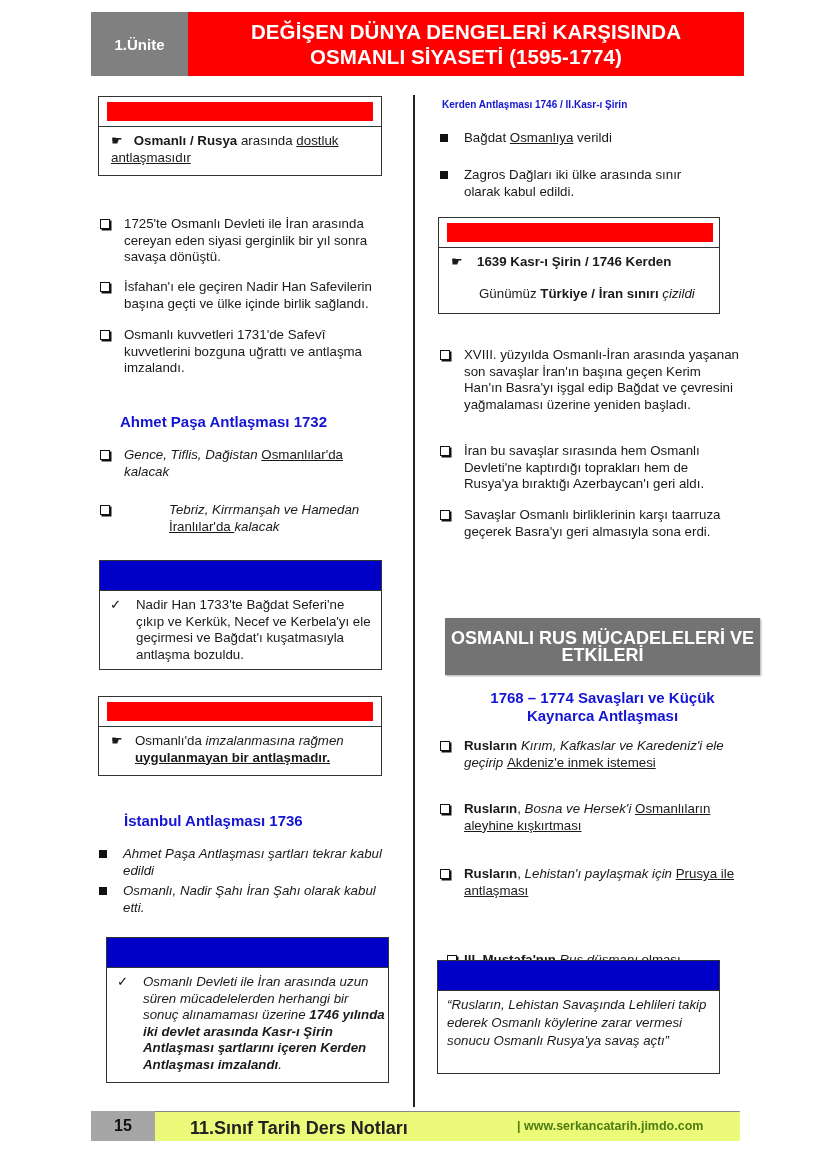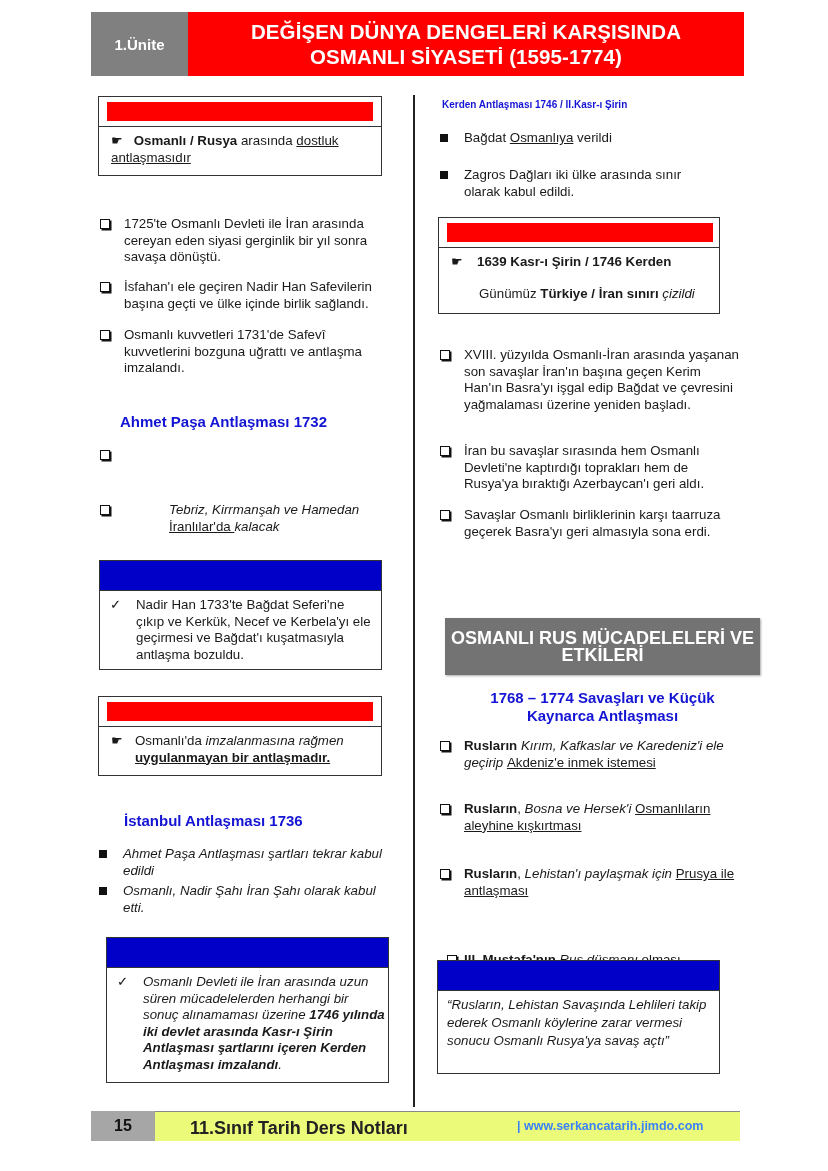--- a/index.html
+++ b/index.html
@@ -31,21 +31,21 @@
   .box .bar-blue { position:absolute; left:0; right:0; top:0; background:#0000c8; border-bottom:1.3px solid #333; }
   .hand { font-size:13px; }
   #rus-title { left:445px; top:618px; width:315px; height:57px; background:#737373; color:#fff;
                font-weight:bold; font-size:18px; line-height:17px; text-align:center;
                display:flex; flex-direction:column; justify-content:center; box-shadow:1px 1px 2px #aaa; }
   
   #ftr-num { left:91px; top:1111px; width:64px; height:30px; background:#a6a6a6; color:#111;
              font-weight:bold; font-size:16px; display:flex; align-items:center; justify-content:center; }
   #ftr-bar { left:155px; top:1111px; width:585px; height:30px; background:#ecfa7a; border-top:1.5px solid #888; box-sizing:border-box; }
   #ftr-left { left:190px; top:1118px; font-weight:bold; font-size:18px; color:#222; }
-  #ftr-right { left:517px; top:1119px; font-weight:bold; font-size:12.5px; color:#3b82f6; }
+  #ftr-right { left:517px; top:1119px; font-weight:bold; font-size:12.5px; color:#4d7c0f; }
 </style>
 </head>
 <body>
 
 <div id="hdr-unit" class="abs">
     <span>1.Ünite</span>
   </div>
 <div id="hdr-title" class="abs">
   <span>DEĞİŞEN DÜNYA DENGELERİ KARŞISINDA</span>
   <span>OSMANLI SİYASETİ (1595-1774)</span>
@@ -71,20 +71,21 @@
     <span>İsfahan'ı ele geçiren Nadir Han Safevilerin başına geçti ve ülke içinde birlik sağlandı.</span>
   </div>
 <div class="li t" style="left:100px;top:327px;width:290px;">
     <span class="mk"><span class="cbox"></span></span>
     <span>Osmanlı kuvvetleri 1731'de Safevî kuvvetlerini bozguna uğrattı ve antlaşma imzalandı.</span>
   </div>
 
 <div class="abs blue-h" style="left:120px;top:413px;">Ahmet Paşa Antlaşması 1732</div>
 <div class="li t" style="left:100px;top:447px;width:290px;">
   <span class="mk"><span class="cbox"></span></span>
+  <span><span class="i">Gence, Tiflis, Dağistan </span><span class="u">Osmanlılar'da</span><br><span class="i">kalacak</span></span>
 </div>
 <div class="li t" style="left:100px;top:502px;width:290px;gap:45px;">
   <span class="mk"><span class="cbox"></span></span>
   <span><span class="i">Tebriz, Kirrmanşah ve Hamedan</span><br><span class="u">İranlılar'da </span><span class="i">kalacak</span></span>
 </div>
 
 <div class="box" style="left:99px;top:560px;width:283px;height:110px;">
   <div class="bar-blue" style="height:29px;"></div>
   <div class="abs t" style="left:10px;top:36px;width:262px;display:flex;">
     <span style="width:26px;flex:none;">✓</span>

